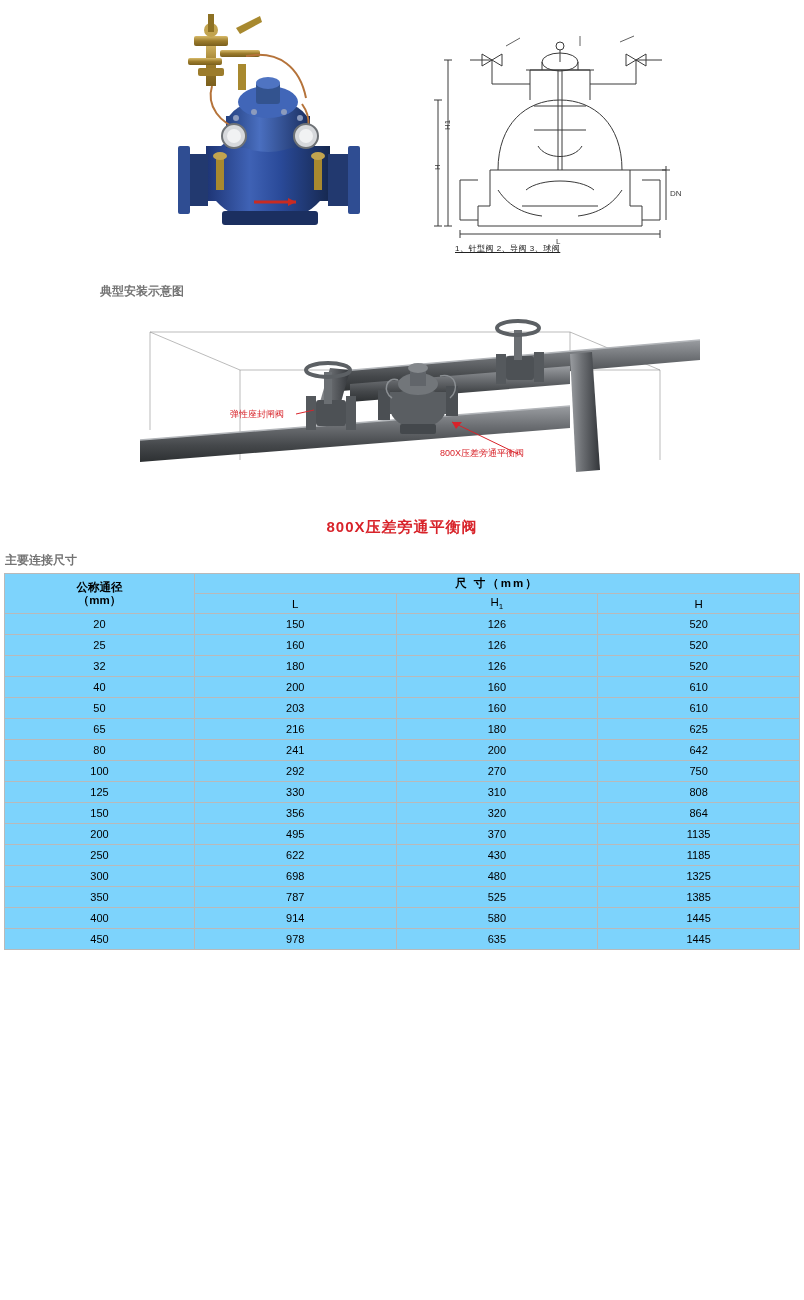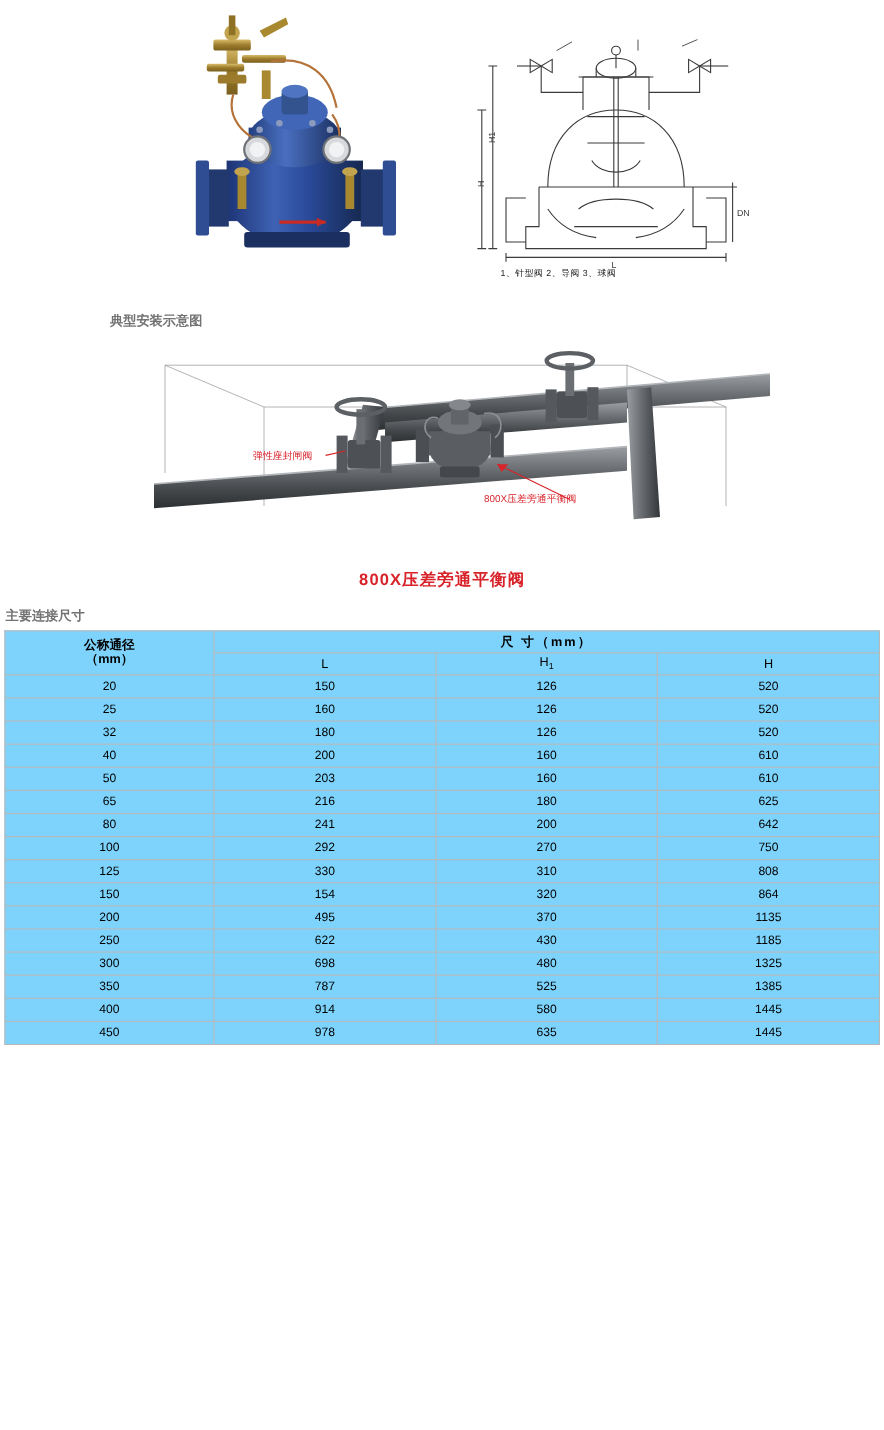--- a/index.html
+++ b/index.html
@@ -38,20 +38,21 @@
     height: 240px;
   }
 
   .drawing-caption {
     position: absolute;
     left: 455px;
     top: 243px;
     font-size: 8px;
     color: #222;
     letter-spacing: .5px;
+    text-decoration: underline;
   }
 
   
   .section-heading {
     font-size: 12px;
     font-weight: bold;
     color: #737373;
   }
   #install-heading {
     position: absolute;
@@ -434,21 +435,21 @@
           <td class="col-d">750</td>
         </tr>
         <tr>
           <td class="col-dn">125</td>
           <td class="col-d">330</td>
           <td class="col-d">310</td>
           <td class="col-d">808</td>
         </tr>
         <tr>
           <td class="col-dn">150</td>
-          <td class="col-d">154</td>
+          <td class="col-d">356</td>
           <td class="col-d">320</td>
           <td class="col-d">864</td>
         </tr>
         <tr>
           <td class="col-dn">200</td>
           <td class="col-d">495</td>
           <td class="col-d">370</td>
           <td class="col-d">1135</td>
         </tr>
         <tr>

